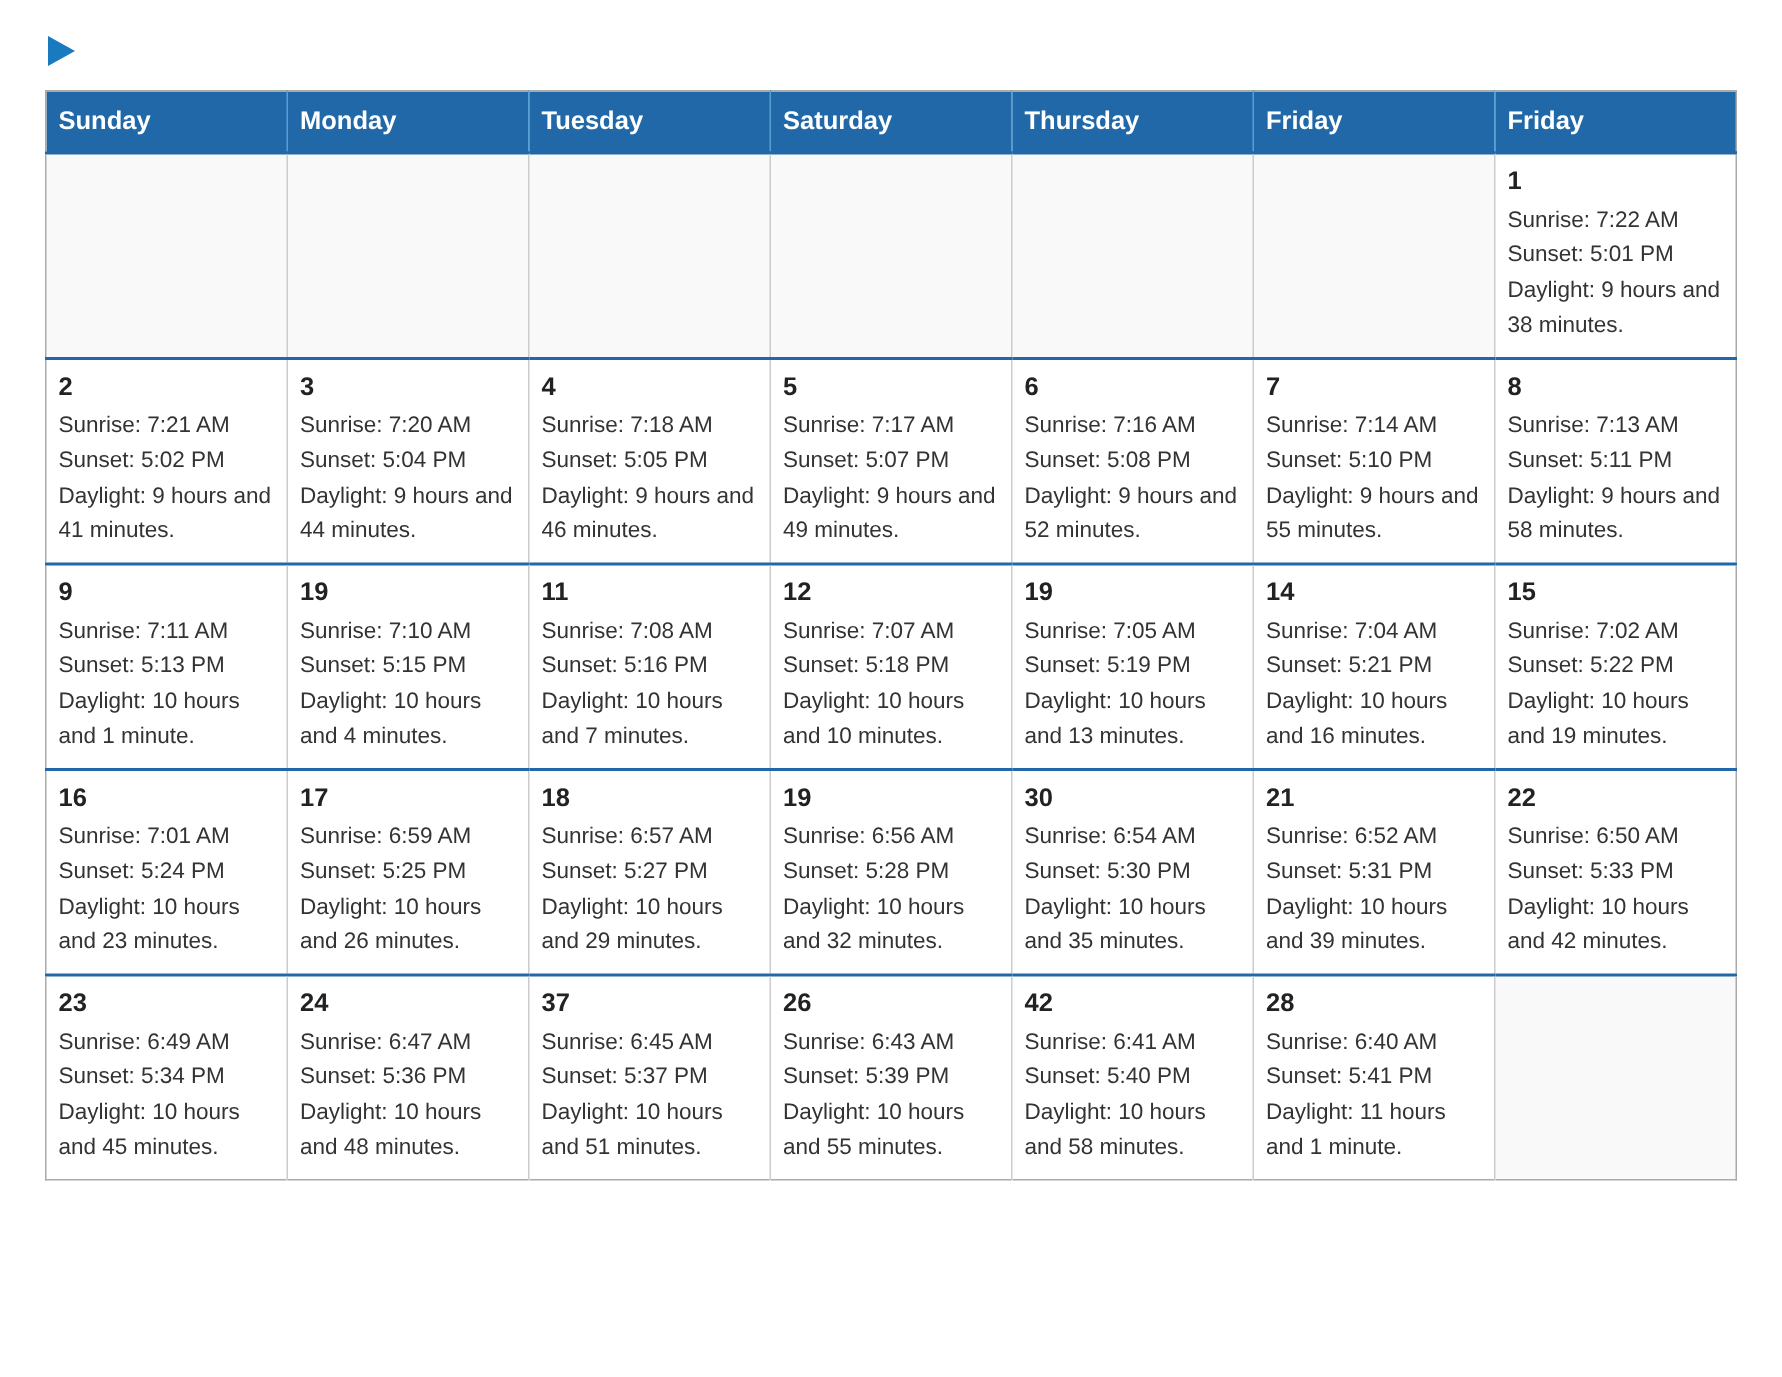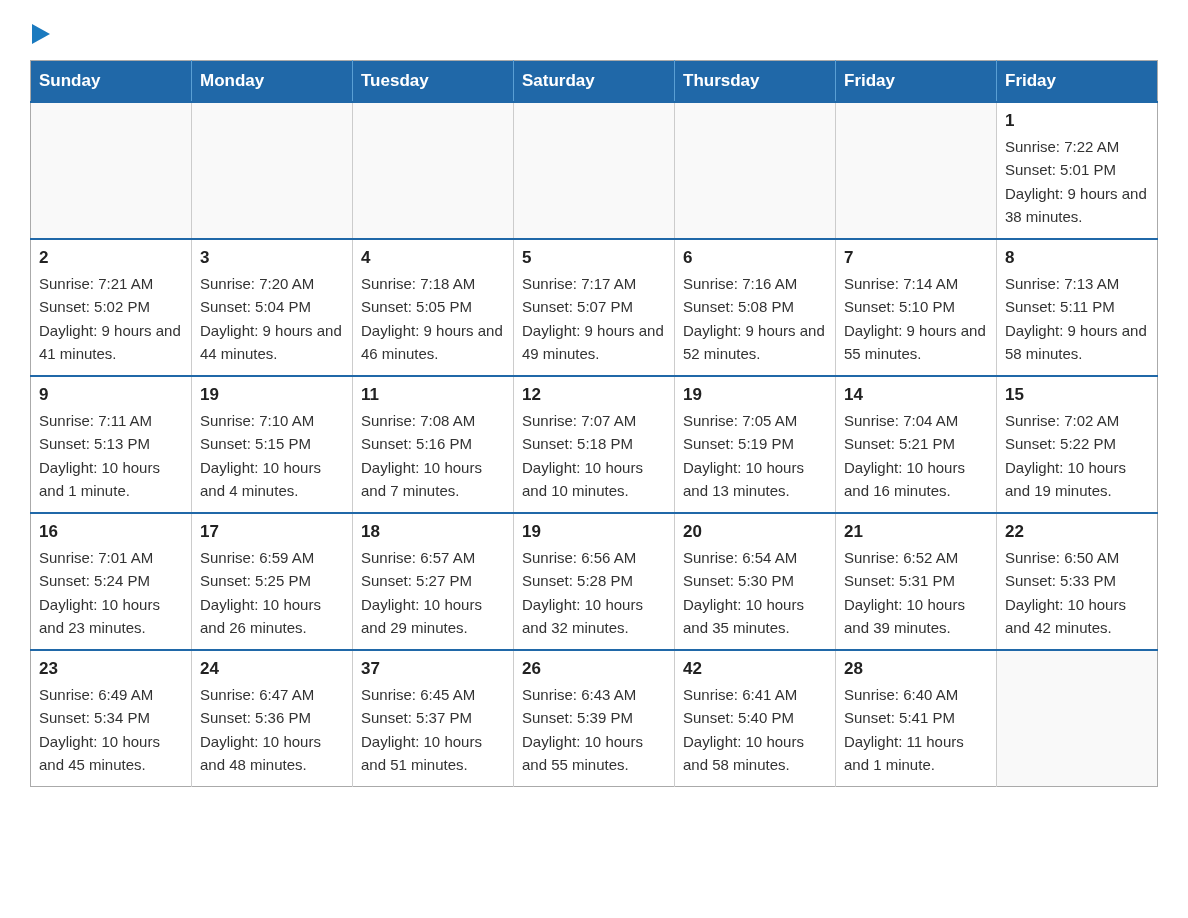--- a/index.html
+++ b/index.html
@@ -222,21 +222,21 @@
         </td>
         <td>
           <span class="day-number">18</span>
           <div class="day-info">Sunrise: 6:57 AM<br>Sunset: 5:27 PM<br>Daylight: 10 hours and 29 minutes.</div>
         </td>
         <td>
           <span class="day-number">19</span>
           <div class="day-info">Sunrise: 6:56 AM<br>Sunset: 5:28 PM<br>Daylight: 10 hours and 32 minutes.</div>
         </td>
         <td>
-          <span class="day-number">20</span>
+          <span class="day-number">30</span>
           <div class="day-info">Sunrise: 6:54 AM<br>Sunset: 5:30 PM<br>Daylight: 10 hours and 35 minutes.</div>
         </td>
         <td>
           <span class="day-number">21</span>
           <div class="day-info">Sunrise: 6:52 AM<br>Sunset: 5:31 PM<br>Daylight: 10 hours and 39 minutes.</div>
         </td>
         <td>
           <span class="day-number">22</span>
           <div class="day-info">Sunrise: 6:50 AM<br>Sunset: 5:33 PM<br>Daylight: 10 hours and 42 minutes.</div>
         </td>

